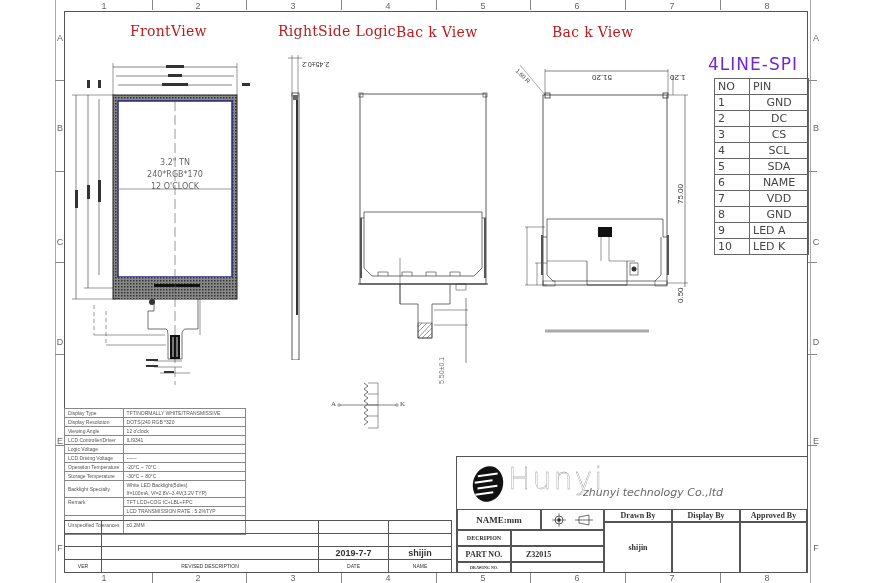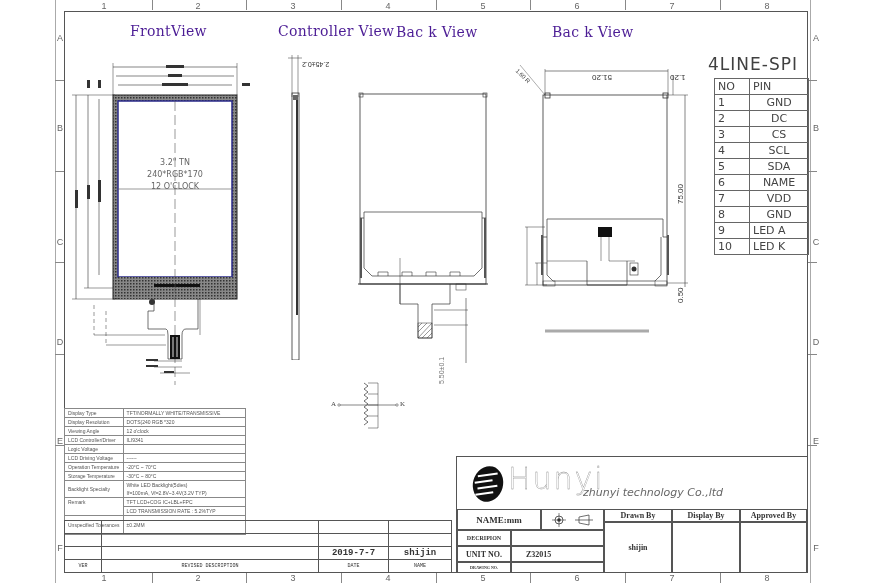--- a/index.html
+++ b/index.html
@@ -4,31 +4,31 @@
 <style>
   html,body{margin:0;padding:0;background:#fff;}
   body{width:878px;height:583px;position:relative;overflow:hidden;font-family:"Liberation Sans",sans-serif;color:#333;}
   .abs{position:absolute;}
   .outer{position:absolute;left:55px;top:0;width:756px;height:583px;border-left:1px solid #aaa;border-right:1px solid #aaa;box-sizing:border-box;}
   .inner{position:absolute;left:64px;top:11px;width:744px;height:562px;border:1px solid #555;box-sizing:border-box;}
   .colnum{position:absolute;font-size:9px;color:#666;text-align:center;width:20px;}
   .rowlet{position:absolute;font-size:9px;color:#666;width:10px;text-align:center;}
   .tick-v{position:absolute;width:1px;height:10px;background:#888;}
   .tick-h{position:absolute;height:1px;width:9px;background:#888;}
-  .view-title{position:absolute;font-family:"DejaVu Serif",serif;font-size:14px;color:#4c1d95;letter-spacing:0.3px;}
+  .view-title{position:absolute;font-family:"DejaVu Serif",serif;font-size:14px;color:#b91c1c;letter-spacing:0.3px;}
   .dim{position:absolute;font-size:7px;color:#333;font-family:"Liberation Sans",sans-serif;}
   .pin-table{position:absolute;left:714px;top:78px;border-collapse:collapse;font-family:"DejaVu Sans",sans-serif;font-size:11px;color:#444;}
   .pin-table td{border:1px solid #666;height:15px;padding:0 3px;line-height:15px;}
   .pin-table td.no{width:28px;text-align:left;}
   .pin-table td.pn{width:52px;text-align:center;}
   .spec{position:absolute;left:64px;top:408px;border-collapse:collapse;font-size:5px;color:#555;}
   .spec td{border:1px solid #888;padding:0 3px;height:8px;line-height:8px;white-space:nowrap;}
   .spec td.k{width:51px;}
   .spec td.v{width:115px;}
-  .rev{position:absolute;left:64px;top:520px;border-collapse:collapse;font-family:Liberation Mono, monospace;padding-left:12px;}
+  .rev{position:absolute;left:64px;top:520px;border-collapse:collapse;font-family:Liberation Sans, sans-serif;padding-left:12px;}
   .rev td{border:1px solid #555;height:12px;padding:0;text-align:center;font-size:6px;color:#333;}
   .tb{position:absolute;left:456px;top:456px;width:352px;height:117px;border:1px solid #555;box-sizing:border-box;}
   .tbc{position:absolute;border:1px solid #555;box-sizing:border-box;font-family:"Liberation Serif",serif;font-weight:bold;color:#333;display:flex;align-items:center;justify-content:center;}
 </style>
 </head>
 <body>
 
 <div class="outer"></div>
 <div class="inner"></div>
 
@@ -90,21 +90,21 @@
   <div class="rowlet" style="left:811px;top:436px;">E</div>
   <div class="rowlet" style="left:811px;top:543px;">F</div>
   <div class="tick-h" style="left:808px;top:80px;"></div>
   <div class="tick-h" style="left:808px;top:171px;"></div>
   <div class="tick-h" style="left:808px;top:262px;"></div>
   <div class="tick-h" style="left:808px;top:354px;"></div>
   <div class="tick-h" style="left:808px;top:445px;"></div>
 </div>
 
 <div class="view-title" style="left:130px;top:23px;">FrontView</div>
-<div class="view-title" style="left:278px;top:23px;">Controller View</div>
+<div class="view-title" style="left:278px;top:23px;">RightSide Logic</div>
 <div class="view-title" style="left:396px;top:24px;">Bac k View</div>
 <div class="view-title" style="left:552px;top:24px;">Bac k View</div>
 
 <div>
   <svg class="abs" style="left:70px;top:55px;" width="200" height="330" viewBox="0 0 200 330">
     <defs>
       <pattern id="hatch" width="3" height="3" patternUnits="userSpaceOnUse">
         <rect width="3" height="3" fill="#888"></rect>
         <rect width="1.5" height="1.5" fill="#333"></rect>
       </pattern>
@@ -250,21 +250,21 @@
     <rect x="162" y="180" width="2" height="40" fill="#555"></rect>
     <line x1="40" y1="276" x2="144" y2="276" stroke="#aaa" stroke-width="3"></line>
   </svg>
   <div class="dim" style="left:592px;top:73px;transform:rotate(180deg);font-size:8px;">51.20</div>
   <div class="dim" style="left:670px;top:73px;transform:rotate(180deg);font-size:8px;">1.20</div>
   <div class="dim" style="left:514px;top:73px;transform:rotate(45deg);font-size:6px;">1.60 R</div>
   <div class="dim" style="left:676px;top:204px;transform:rotate(-90deg);transform-origin:left top;font-size:8px;">75.00</div>
   <div class="dim" style="left:676px;top:303px;transform:rotate(-90deg);transform-origin:left top;font-size:8px;">0.50</div>
 </div>
 
-<div class="abs" style="left:708px;top:54px;font-family:'DejaVu Sans',sans-serif;font-size:17px;color:#404040;letter-spacing:1px;">4LINE-SPI</div>
+<div class="abs" style="left:708px;top:54px;font-family:'DejaVu Sans',sans-serif;font-size:17px;color:#6d28d9;letter-spacing:1px;">4LINE-SPI</div>
 <table class="pin-table">
   <tbody>
       <tr>
     <td class="no">NO</td>
     <td class="pn" style="text-align:left;">PIN</td>
   </tr>
   <tr>
         <td class="no">1</td>
         <td class="pn">GND</td>
       </tr>
@@ -418,17 +418,17 @@
   <div class="tbc" style="left:147px;top:52px;width:68px;height:13px;font-size:8px;">Drawn By</div>
   <div class="tbc" style="left:215px;top:52px;width:68px;height:13px;font-size:8px;">Display By</div>
   <div class="tbc" style="left:283px;top:52px;width:67px;height:13px;font-size:8px;">Approved By</div>
 
   <div class="tbc" style="left:147px;top:65px;width:68px;height:51px;font-size:8px;">shijin</div>
   <div class="tbc" style="left:215px;top:65px;width:68px;height:51px;font-size:8px;"></div>
   <div class="tbc" style="left:283px;top:65px;width:67px;height:51px;font-size:8px;"></div>
 
   <div class="tbc" style="left:0;top:73px;width:54px;height:16px;font-size:6px;">DECRIPION</div>
   <div class="tbc" style="left:54px;top:73px;width:93px;height:16px;font-size:7px;"></div>
-  <div class="tbc" style="left:0;top:89px;width:54px;height:16px;font-size:8px;">UNIT NO.</div>
+  <div class="tbc" style="left:0;top:89px;width:54px;height:16px;font-size:8px;">PART NO.</div>
   <div class="tbc" style="left:54px;top:89px;width:93px;height:16px;font-size:8px;justify-content:flex-start;padding-left:14px;">Z32015</div>
   <div class="tbc" style="left:0;top:105px;width:54px;height:11px;font-size:4px;">DRAWING NO.</div>
   <div class="tbc" style="left:54px;top:105px;width:93px;height:11px;font-size:6px;"></div>
 </div>
 
 </body></html>

